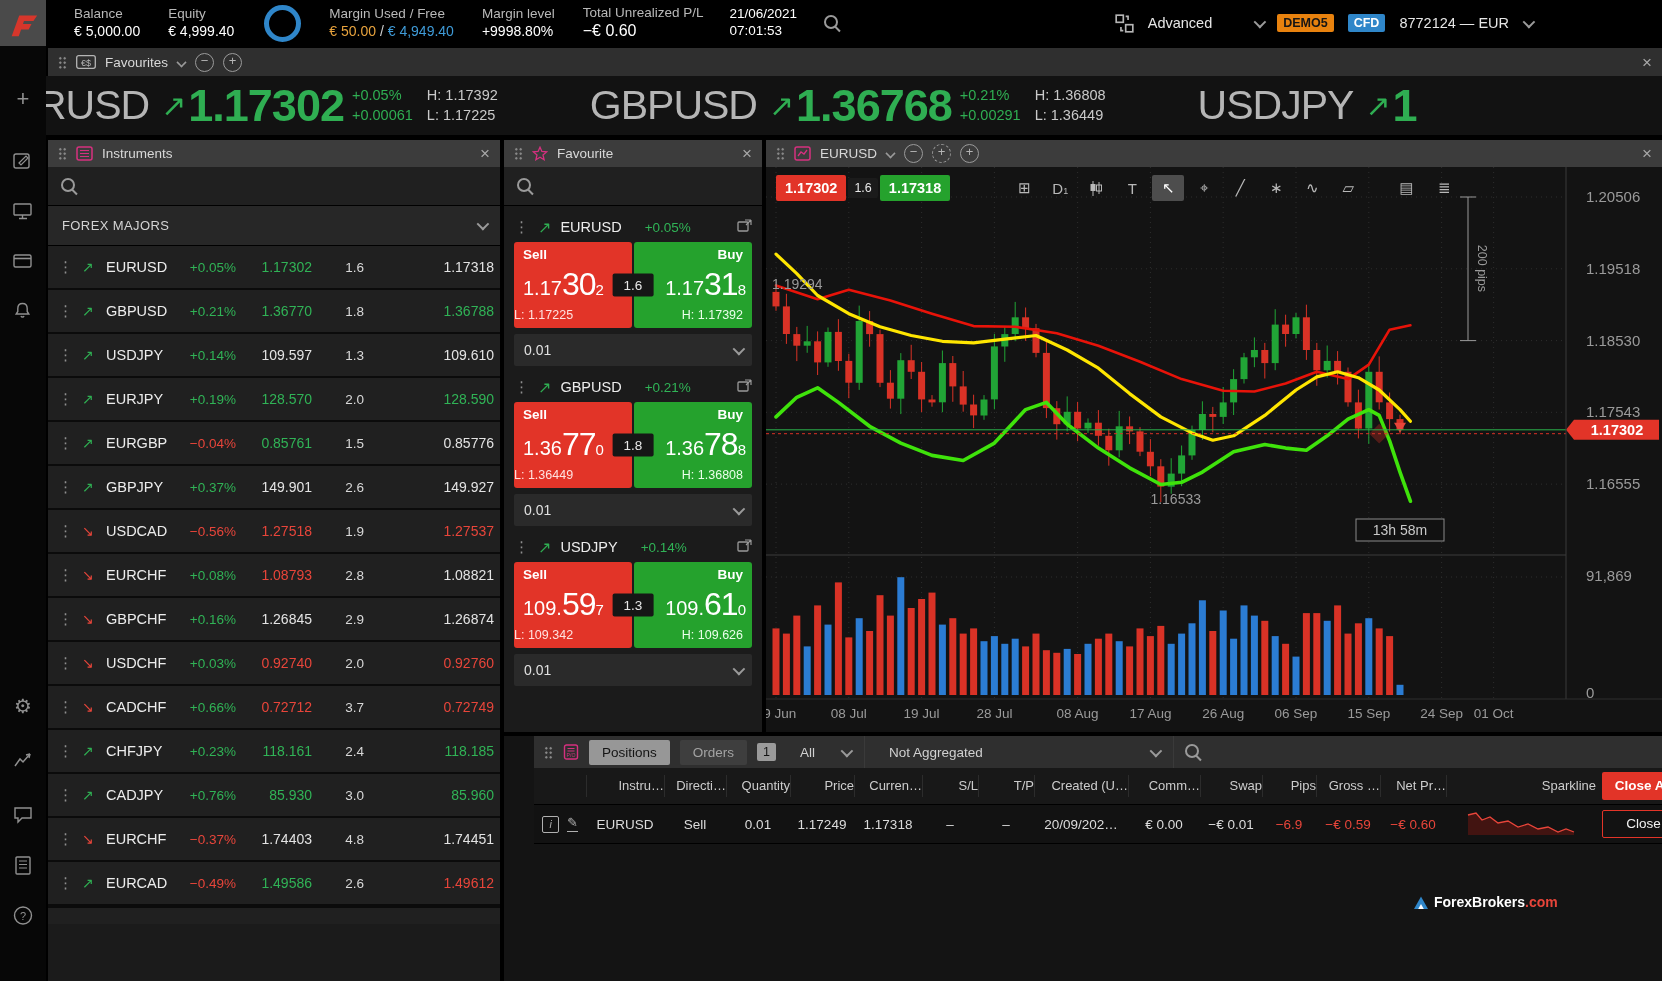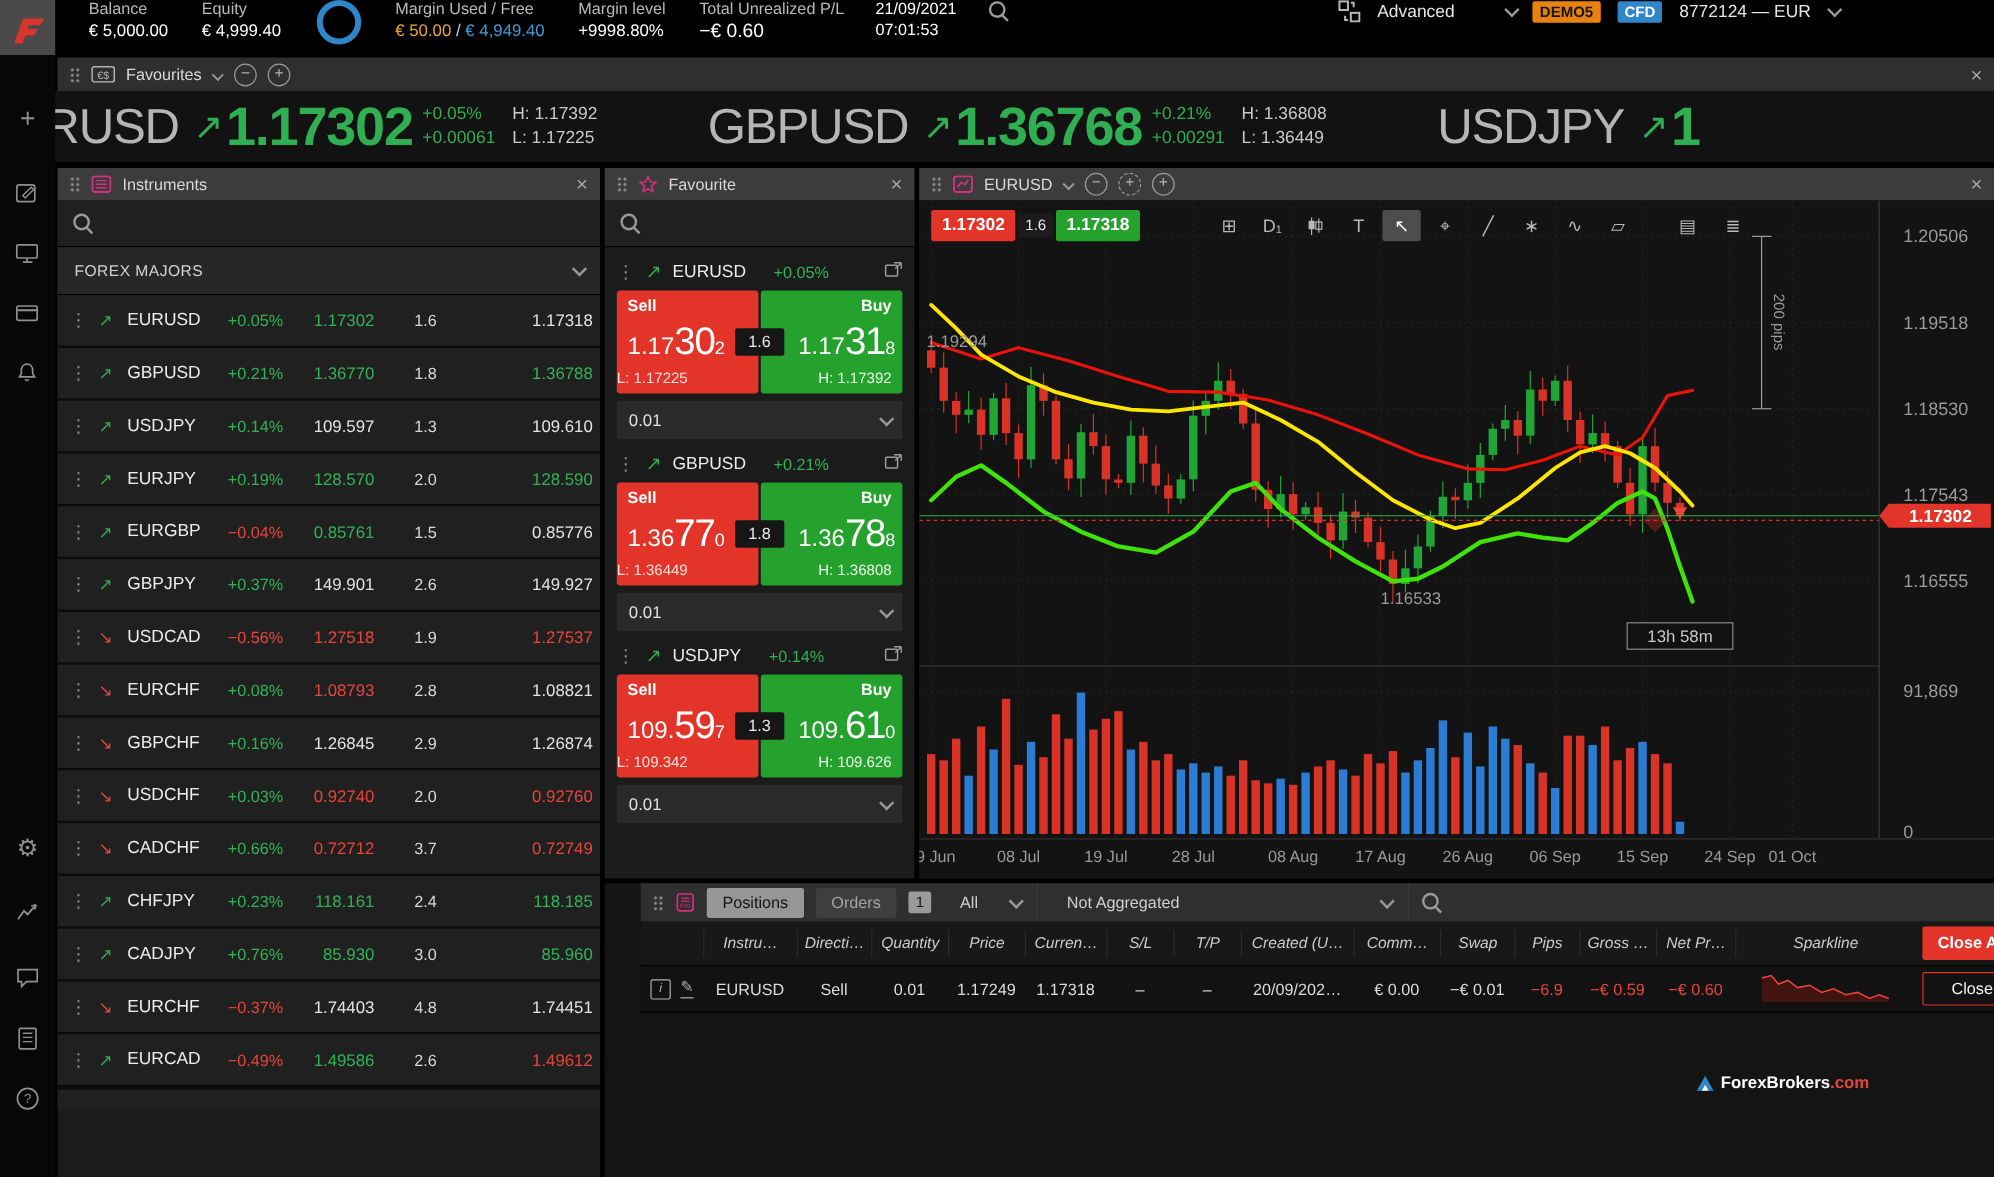--- a/index.html
+++ b/index.html
@@ -1,18 +1,18 @@
 <!DOCTYPE html>
 <html><head>
 <meta charset="utf-8">
 <style>
   html,body{margin:0;padding:0;background:#000;width:1662px;height:981px;overflow:hidden;
     font-family:"Liberation Sans",sans-serif;-webkit-font-smoothing:antialiased;color:#ddd;}
   
-  #topbar{position:absolute;left:0;top:0;width:1548px;height:46px;background:#000;display:flex;align-items:flex-start;}
+  #topbar{position:absolute;left:0;top:0;width:1548px;height:46px;background:#000;display:flex;align-items:center;}
   #logo{width:46px;height:46px;background:#4a4a4a;display:flex;align-items:center;justify-content:center;flex:0 0 46px;}
   .stat{margin-left:28px;line-height:1.25;}
   .stat .lbl{color:#b9b9b9;font-size:13.5px;}
   .stat .val{color:#fff;font-size:14px;}
   #donut{width:27px;height:27px;border:5px solid #2f86c9;border-radius:50%;margin-left:30px;}
   .orange{color:#e8a33d;} .blue{color:#3f9bd8;} .redtx{color:#e8453a;}
   #dt{margin-left:26px;line-height:1.25;font-size:13.5px;color:#fff;}
   #topsearch{margin-left:26px;}
   .mag{position:relative;width:18px;height:18px;display:inline-block;}
   .mag::before{content:'';position:absolute;width:10px;height:10px;border:2px solid #9a9a9a;border-radius:50%;left:1px;top:1px;}
@@ -87,21 +87,21 @@
   .tbgroup2{display:flex;gap:6px;margin:8px 0 0 26px;}
   
   #poshead{height:32px;background:#2f2f2f;display:flex;align-items:center;gap:10px;padding:0 10px;}
   .ptab{padding:5px 13px;border-radius:2px;background:#3e3e3e;color:#a3a3a3;font-size:13.5px;}
   .ptab.active{background:#979797;color:#141414;}
   .obadge{background:#9a9a9a;color:#141414;font-size:12.5px;padding:2px 6px;border-radius:2px;}
   .pfilter{display:flex;align-items:center;gap:8px;color:#d0d0d0;font-size:13.5px;padding:0 14px;height:100%;border-left:1px solid #3a3a3a;border-right:1px solid #3a3a3a;}
   .pfilter .angle{margin-left:18px;}
   .pgrid{display:grid;grid-template-columns:52px 78px 62px 64px 64px 68px 56px 56px 94px 72px 62px 54px 64px 66px 150px 95px;align-items:center;}
   #pcols{height:36px;background:#181818;font-size:13px;color:#cccccc;border-bottom:1px solid #000;}
-  #pcols .pc{text-align:center;border-left:1px solid #2c2c2c;height:22px;line-height:22px;white-space:nowrap;overflow:hidden;font-style:italic;}
+  #pcols .pc{text-align:right;border-left:1px solid #2c2c2c;height:22px;line-height:22px;white-space:nowrap;overflow:hidden;}
   #closeall{background:#e23428;color:#fff;font-size:13.5px;font-weight:bold;border-radius:2px;height:28px;line-height:28px;text-align:center;margin:0 6px;}
   #prow{height:38px;background:#121212;font-size:13.5px;color:#dcdcdc;border-bottom:1px solid #000;}
   #prow .pc{text-align:center;white-space:nowrap;overflow:hidden;}
   .rowicons{display:flex;gap:8px;justify-content:center;align-items:center;}
   .infoic{width:15px;height:15px;border:1.4px solid #b0b0b0;border-radius:2px;color:#b0b0b0;font-size:10.5px;line-height:14px;text-align:center;font-style:italic;}
   .editic{color:#b0b0b0;font-size:13px;border-bottom:1.4px solid #b0b0b0;line-height:1.1;}
   #closebtn{border:1.4px solid #e23428;color:#f2f2f2;font-size:13.5px;border-radius:2px;height:26px;line-height:26px;text-align:center;margin:0 6px;background:transparent;}
   .negred{color:#e8453a !important;}
   
   #rail{position:absolute;left:0;top:46px;width:46px;height:935px;background:#070707;}
@@ -135,21 +135,21 @@
   </div>
   <div class="stat">
     <div class="lbl">Margin level</div>
     <div class="val">+9998.80%</div>
   </div>
   <div class="stat">
     <div class="lbl">Total Unrealized P/L</div>
     <div class="val redtx" style="font-size:16px">−€ 0.60</div>
   </div>
   <div id="dt">
-    <div>21/09/2021</div>
+    <div>21/06/2021</div>
     <div>07:01:53</div>
   </div>
   <span id="topsearch" class="mag"></span>
   <div id="topright">
     <svg width="19" height="19" viewBox="0 0 16 16">
       <rect x="1" y="1" width="6" height="6" fill="none" stroke="#b5b5b5" stroke-width="1.4"></rect>
       <rect x="9" y="9" width="6" height="6" fill="none" stroke="#b5b5b5" stroke-width="1.4"></rect>
       <path d="M11 5 v-3 h-2 M5 11 v3 h2" fill="none" stroke="#b5b5b5" stroke-width="1.4"></path>
     </svg>
     <span id="platform">Advanced</span>

